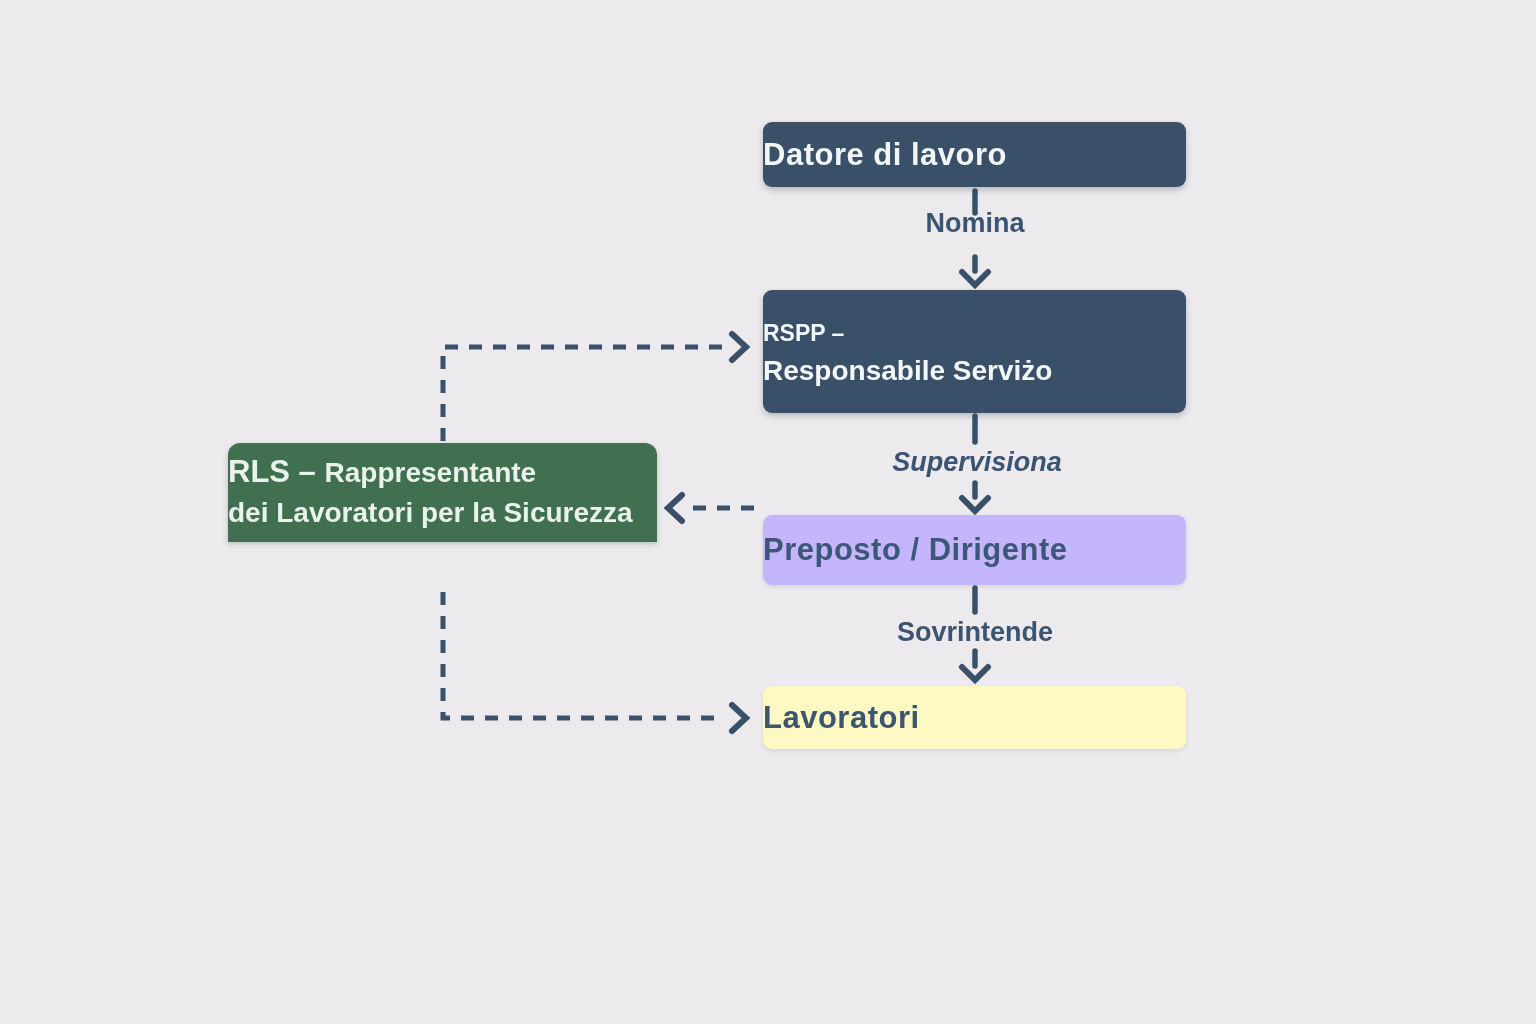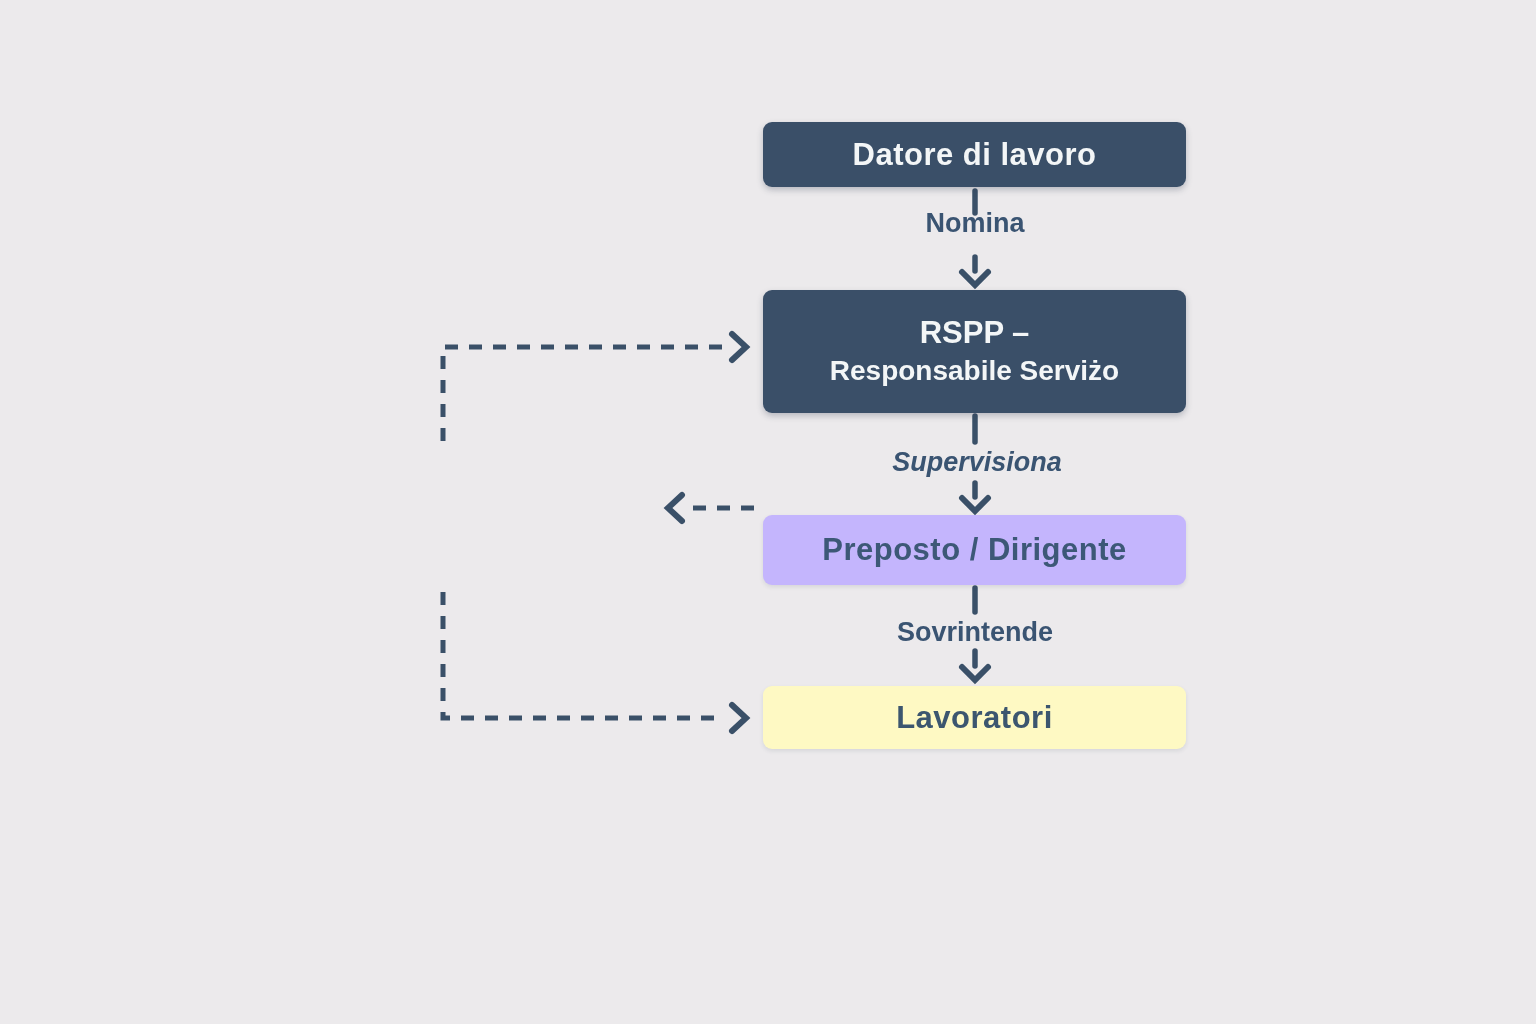--- a/index.html
+++ b/index.html
@@ -3,30 +3,30 @@
 <meta charset="utf-8">
 <style>
   html,body{margin:0;padding:0;background:#eceaec;}
   .stage{
     position:relative;width:1536px;height:1024px;overflow:hidden;
     background:#eceaec;
     font-family:"Liberation Sans","DejaVu Sans",sans-serif;
   }
   .box{
     position:absolute;display:flex;flex-direction:column;
-    align-items:center;justify-content:center;text-align:center;
+    align-items:flex-start;justify-content:center;text-align:center;
     box-sizing:border-box;
   }
   .navy{
     background:#3a4f68;color:#f3f6f7;border-radius:9px;
     box-shadow:0 3px 6px rgba(45,57,78,.28);
   }
   .box-datore{left:763px;top:122px;width:423px;height:65px;font-size:31px;font-weight:bold;letter-spacing:.5px;}
   .box-rspp{left:763px;top:290px;width:423px;height:123px;font-weight:bold;line-height:38px;}
-  .rspp-line1{font-size:31px;}
+  .rspp-line1{font-size:23px;}
   .rspp-line23{font-size:28px;}
   .box-preposto{
     left:763px;top:515px;width:423px;height:70px;background:#c4b5fd;
     color:#3d5877;border-radius:9px;font-size:31px;font-weight:bold;
     box-shadow:0 2px 4px rgba(60,70,90,.12);letter-spacing:.5px;
   }
   .box-lavoratori{
     left:763px;top:686px;width:423px;height:63px;background:#fef9c3;
     color:#3c566f;border-radius:9px;font-size:31px;font-weight:bold;
     box-shadow:0 2px 4px rgba(60,70,90,.12);letter-spacing:.5px;
@@ -101,15 +101,19 @@
   <div class="box box-preposto">
     <span>Preposto / Dirigente</span>
   </div>
 
   <div class="edge-label lbl-sovrintende">Sovrintende</div>
 
   <div class="box box-lavoratori">
     <span>Lavoratori</span>
   </div>
 
+  <div class="box box-rls">
+    <span><span class="rls-abbr">RLS –</span><span class="rls-rest">Rappresentante</span></span>
+    <span class="rls-line2">dei Lavoratori per la Sicurezza</span>
+  </div>
 
 
 </div>
 
 </body></html>

